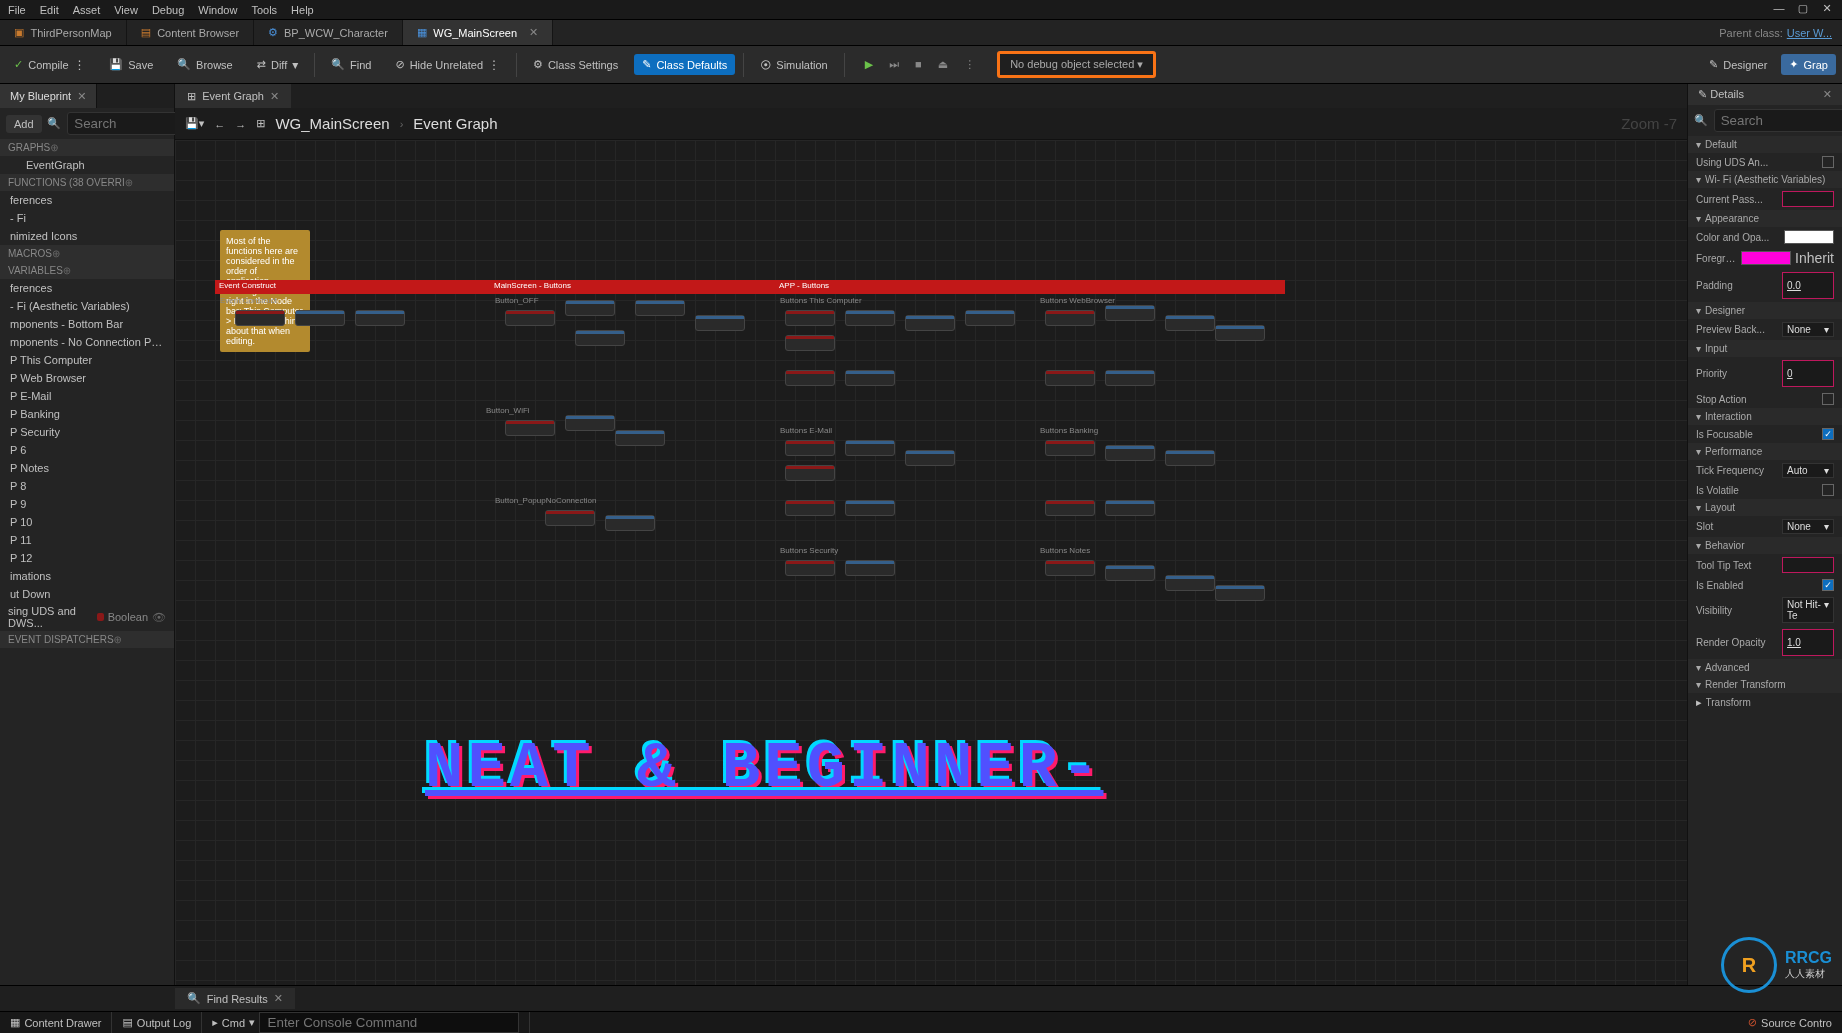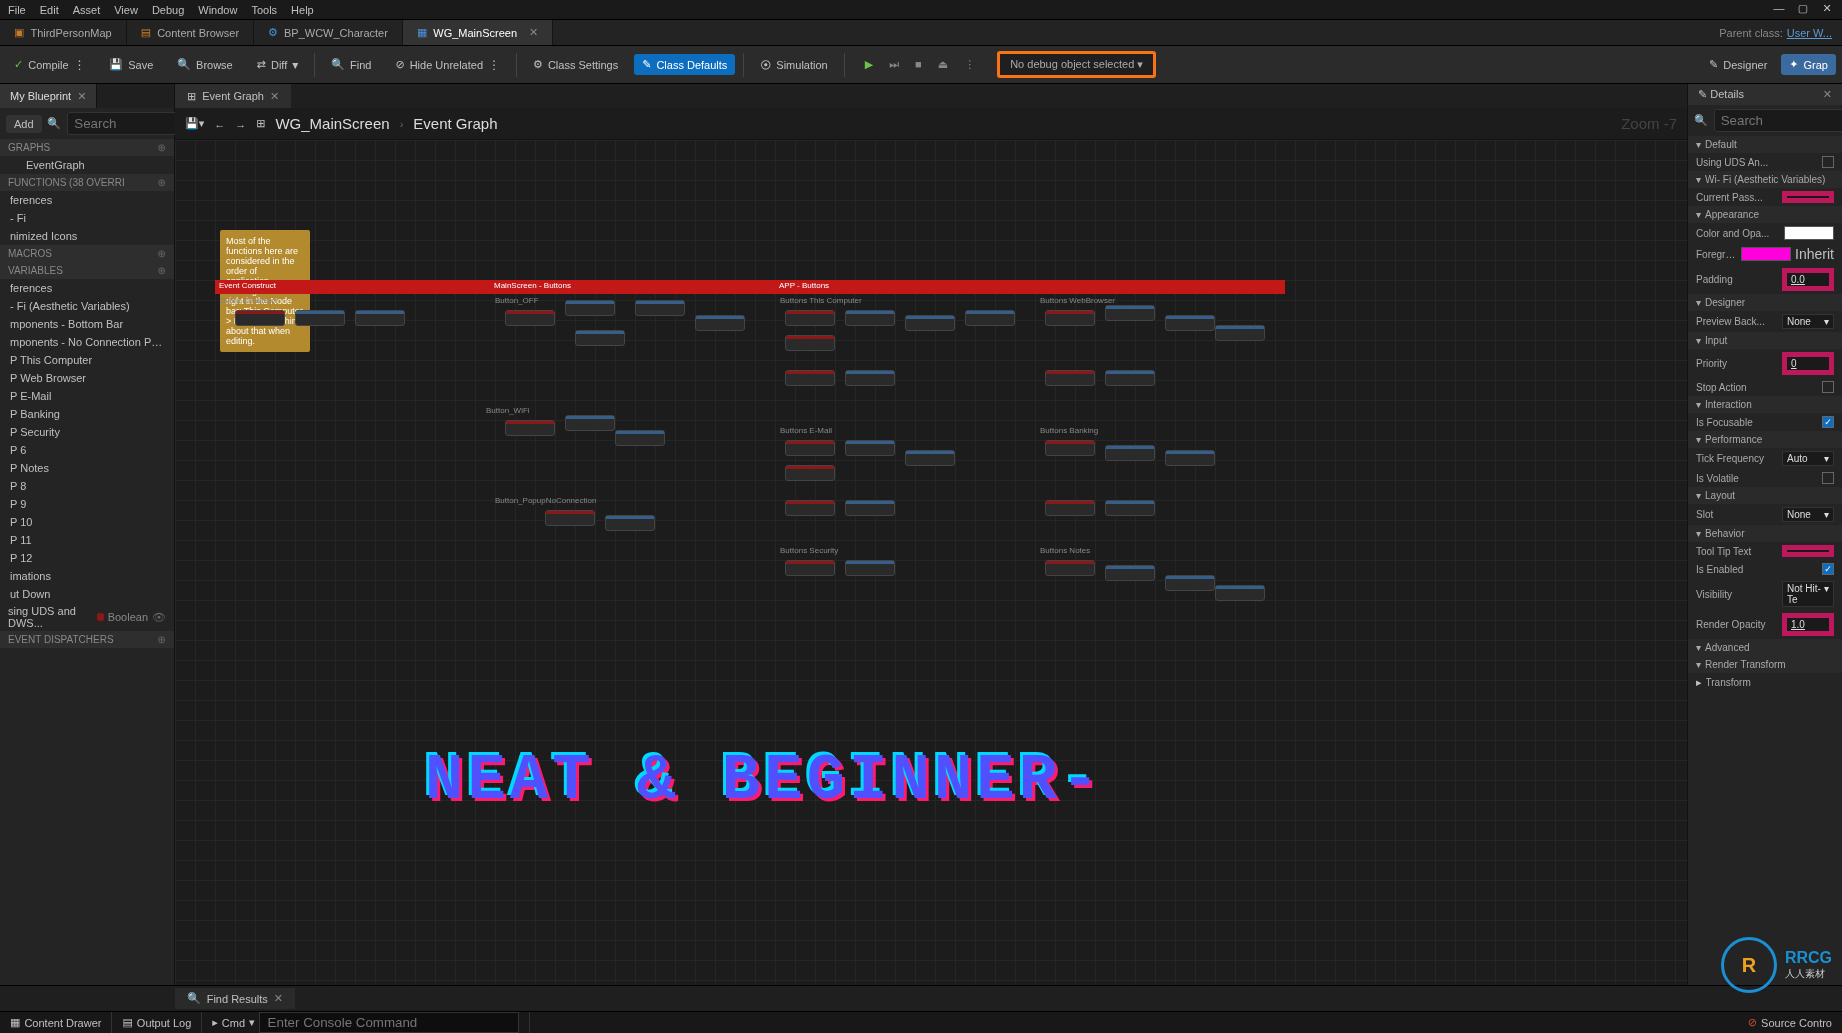--- a/index.html
+++ b/index.html
@@ -22,21 +22,21 @@
 .play-btn { padding: 4px 6px; color: #6bc24a; }
 .debug-select { margin-left: 8px; background: #1f1f1f; border: 3px solid #f97316; padding: 4px 10px; color: #aaa; border-radius: 3px; }
 .right-tools { margin-left: auto; display: flex; gap: 6px; }
 .content-row { display: flex; height: calc(1033px - 20px - 26px - 38px - 26px - 22px); }
 .left-col { width: 175px; background: #242424; display: flex; flex-direction: column; border-right: 1px solid #111; }
 .sub-tabs { height: 24px; background: #1f1f1f; display: flex; align-items: stretch; }
 .sub-tab { padding: 4px 10px; background: #333; color: #ddd; display: flex; align-items: center; gap: 6px; border-right: 1px solid #111; }
 .panel-header { display: flex; align-items: center; padding: 4px 6px; gap: 6px; background: #242424; }
 .search-input { flex: 1; background: #1a1a1a; border: 1px solid #333; border-radius: 3px; padding: 3px 6px; color: #aaa; }
 .add-btn { background: #333; padding: 3px 8px; border-radius: 3px; }
-.section-hdr { display: flex; justify-content: space-between; align-items: center; padding: 3px 8px; background: #2e2e2e; color: #888; font-size: 10px; text-transform: uppercase; }
+.section-hdr { display: flex; align-items: center; padding: 3px 8px; background: #2e2e2e; color: #888; font-size: 10px; text-transform: uppercase; }
 .plus-circle { color: #666; }
 .tree-item { padding: 3px 10px; color: #c0c0c0; white-space: nowrap; overflow: hidden; text-overflow: ellipsis; }
 .tree-item.sub { padding-left: 26px; }
 .var-row { display: flex; align-items: center; gap: 4px; padding: 2px 8px; }
 .var-type { color: #888; margin-left: auto; }
 .bool-pill { width: 8px; height: 8px; background: #8a1818; border-radius: 2px; }
 .eye { color: #666; }
 .graph-col { flex: 1; display: flex; flex-direction: column; background: #1c1c1c; position: relative; }
 .graph-tabs { height: 24px; display: flex; align-items: stretch; background: #1f1f1f; }
 .graph-tab { padding: 4px 12px; display: flex; align-items: center; gap: 6px; background: #2e2e2e; }
@@ -45,33 +45,33 @@
 .graph-nav .zoom { margin-left: auto; color: #444; font-size: 15px; }
 .graph-canvas { flex: 1; position: relative; background-image: linear-gradient(#262626 1px, transparent 1px), linear-gradient(90deg, #262626 1px, transparent 1px); background-size: 20px 20px; background-color: #1c1c1c; }
 .comment-box { position: absolute; background: #b38a2e; color: #fff; font-size: 9px; padding: 6px; width: 90px; border-radius: 2px; }
 .region-bar { position: absolute; height: 14px; background: #c21818; font-size: 8px; color: #fff; padding: 1px 4px; }
 .node { position: absolute; background: #2a2a2a; border: 1px solid #444; border-radius: 3px; width: 50px; height: 16px; }
 .node.hdr-blue::before { content:''; position:absolute; top:0;left:0;right:0;height:3px;background:#355f8a;}
 .node.hdr-red::before { content:''; position:absolute; top:0;left:0;right:0;height:3px;background:#8a1818;}
 .node-label { position:absolute; font-size:8px; color:#888;}
 .watermark { position: absolute; right: 20px; bottom: 70px; font-size: 48px; font-weight: 900; color: #333; letter-spacing: 2px; }
 .overlay-text { position: absolute; font-size: 64px; font-weight: 900; font-family: 'Courier New', monospace; letter-spacing: 4px; text-shadow: -3px -3px 0 #00d9ff, 3px 3px 0 #ff1a6b; color: #fff; }
-.overlay-text.l1 { left: 250px; bottom: 168px; color: #5050ff; }
+.overlay-text.l1 { left: 250px; bottom: 180px; color: #5050ff; text-decoration: underline; }
 .overlay-text.l2 { left: 300px; bottom: 115px; }
 .right-col { width: 155px; background: #242424; border-left: 1px solid #111; display: flex; flex-direction: column; }
 .detail-tab { padding: 4px 10px; background: #2e2e2e; display: flex; align-items: center; gap: 4px; justify-content: space-between; }
 .detail-section { background: #2a2a2a; padding: 3px 8px; font-size: 10px; color: #aaa; display: flex; align-items: center; gap: 4px; }
 .detail-row { display: flex; align-items: center; padding: 3px 8px; gap: 4px; }
 .detail-row .label { flex: 1; color: #aaa; font-size: 10px; white-space: nowrap; overflow: hidden; text-overflow: ellipsis; }
 .swatch { width: 50px; height: 14px; border: 1px solid #555; }
 .swatch.white { background: #fff; }
 .swatch.magenta { background: #ff00dc; }
 .checkbox { width: 12px; height: 12px; border: 1px solid #666; display:inline-flex; align-items:center; justify-content:center; font-size:9px; }
 .checkbox.checked { background:#0d6ebf; color:#fff;}
-.val-input { background: #1a1a1a; border: 5px solid #be185d; padding: 1px 4px; color: #ddd; width: 52px; font-size: 10px; text-decoration: underline; }
+.val-input { background: #1a1a1a; border: 1px solid #be185d; padding: 7px 4px; color: #ddd; width: 52px; font-size: 10px; text-decoration: underline; }
 .dropdown { background: #1a1a1a; border: 1px solid #333; padding: 1px 4px; color: #ddd; width: 52px; display:flex; justify-content:space-between; font-size:10px;}
 .find-bar { height: 26px; background: #1f1f1f; display: flex; align-items: center; border-top: 1px solid #000; }
 .find-tab { padding: 4px 12px; display:flex; align-items:center; gap:6px; background:#2a2a2a; }
 .bottom-bar { height: 22px; background: #181818; display: flex; align-items: center; border-top: 1px solid #000; }
 .bottom-item { padding: 0 10px; display: flex; align-items: center; gap: 4px; border-right: 1px solid #333; height:100%; }
 .cmd-input { background: #0e0e0e; border: 1px solid #333; padding: 2px 8px; color: #666; width: 260px; }
 .logo-watermark { position: absolute; right: 10px; bottom: 40px; display: flex; align-items: center; gap: 8px; }
 .logo-circle { width: 56px; height: 56px; border: 3px solid #1a8fd4; border-radius: 50%; display:flex; align-items:center; justify-content:center; color:#f0a020; font-weight:900; font-size:20px;}
 .logo-text { color: #1a8fd4; font-size: 16px; font-weight: 700; }
 .logo-sub { color: #ccc; font-size: 10px; }

